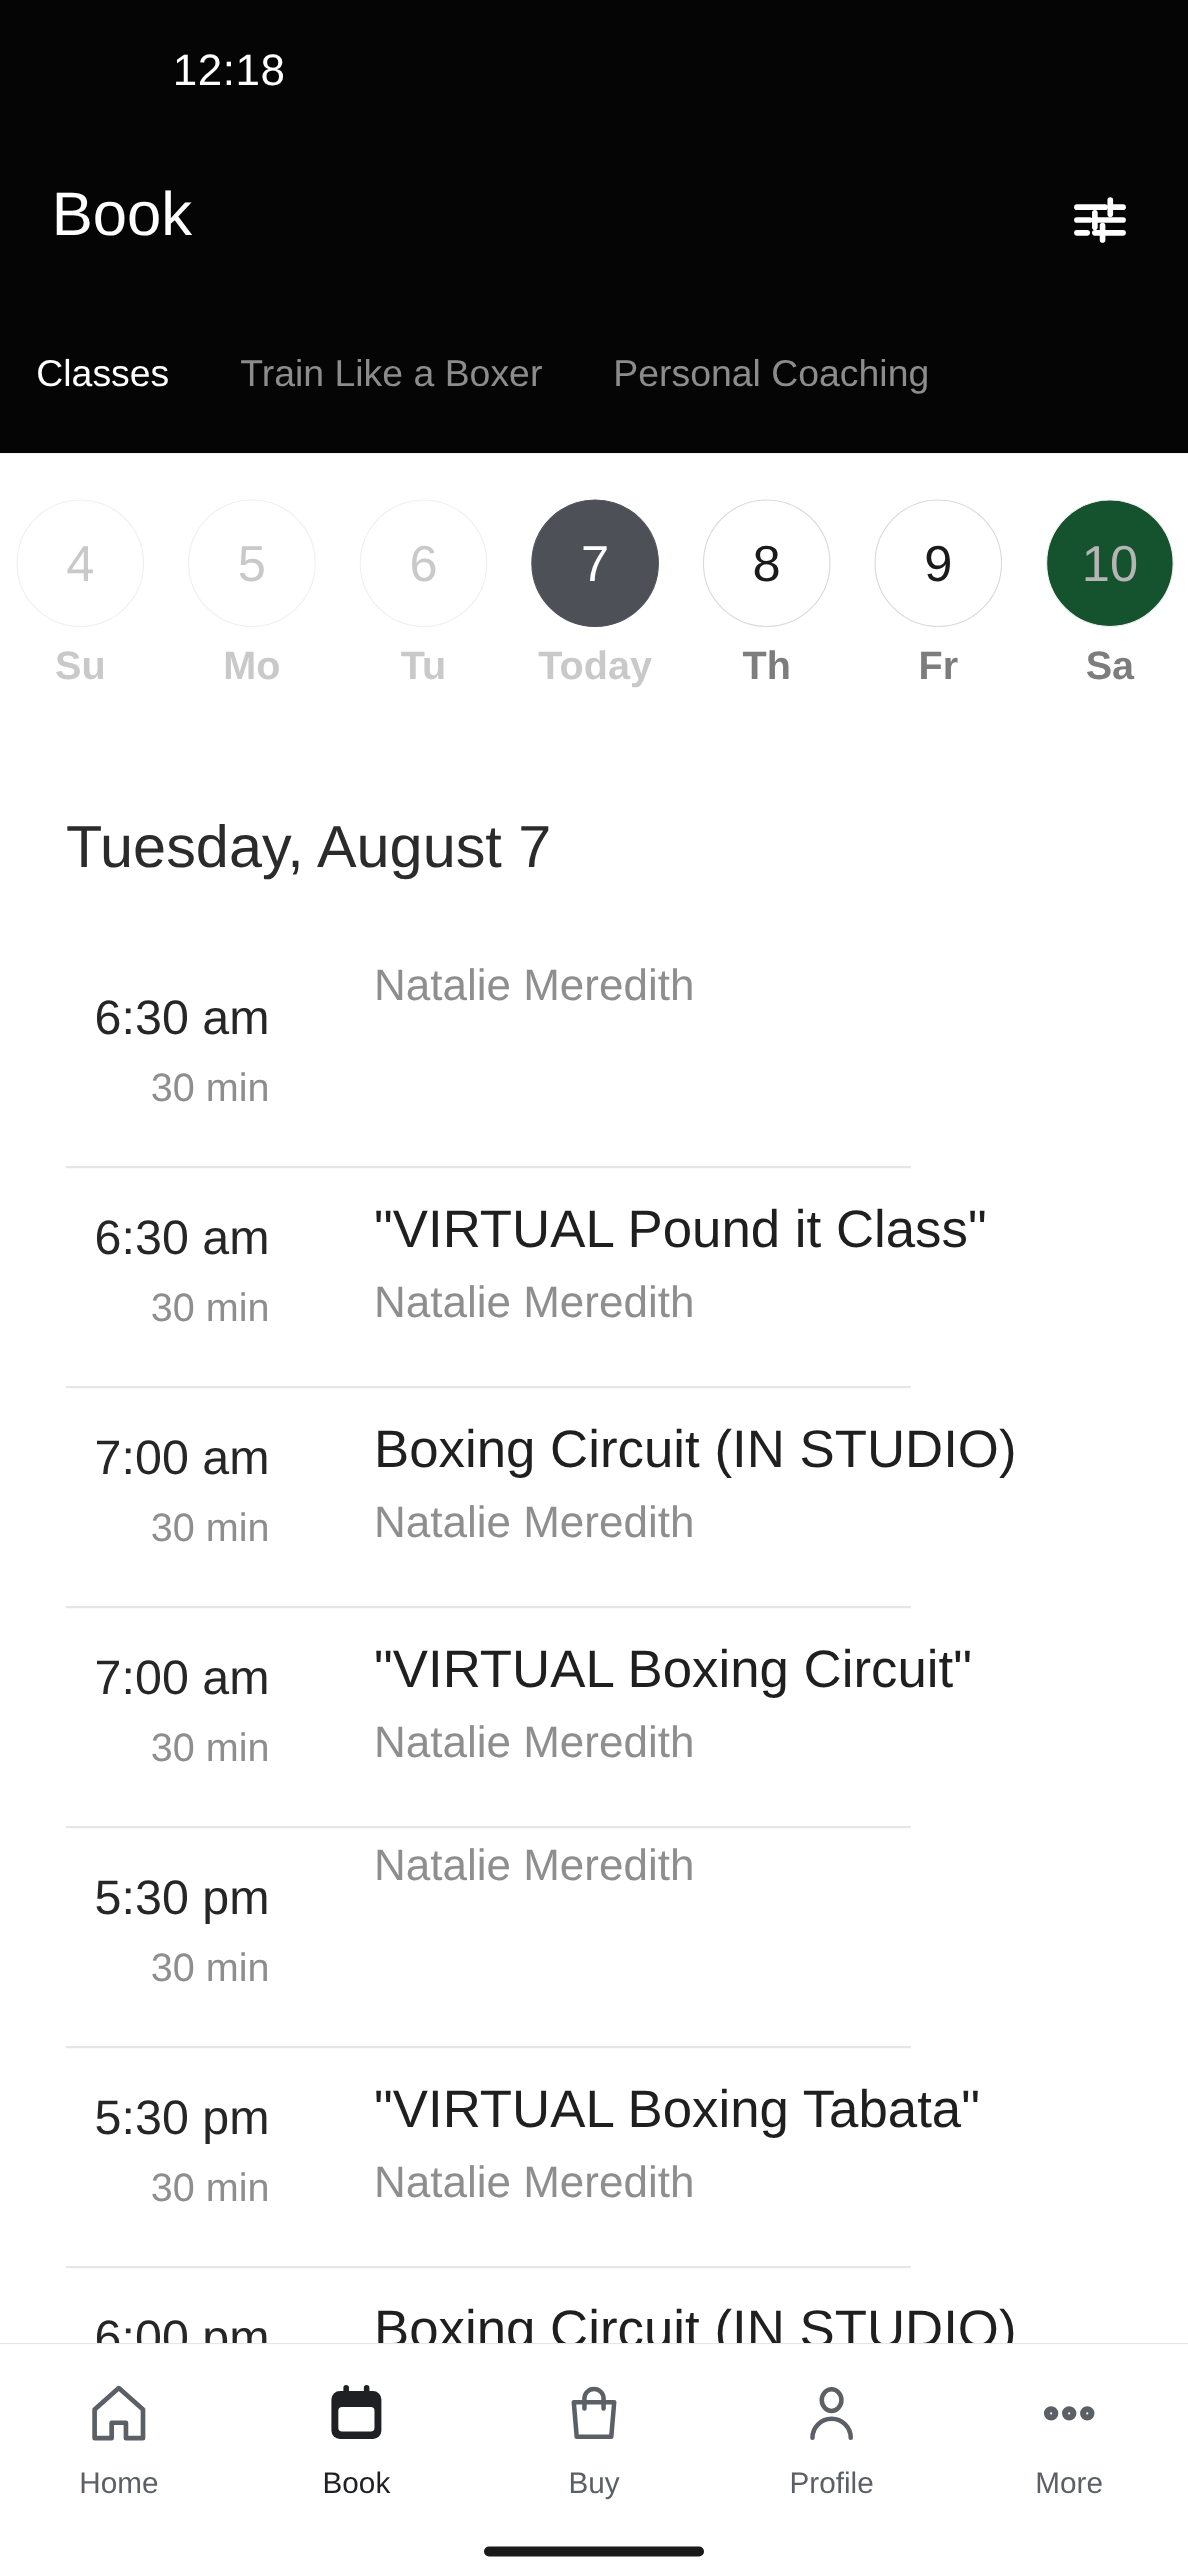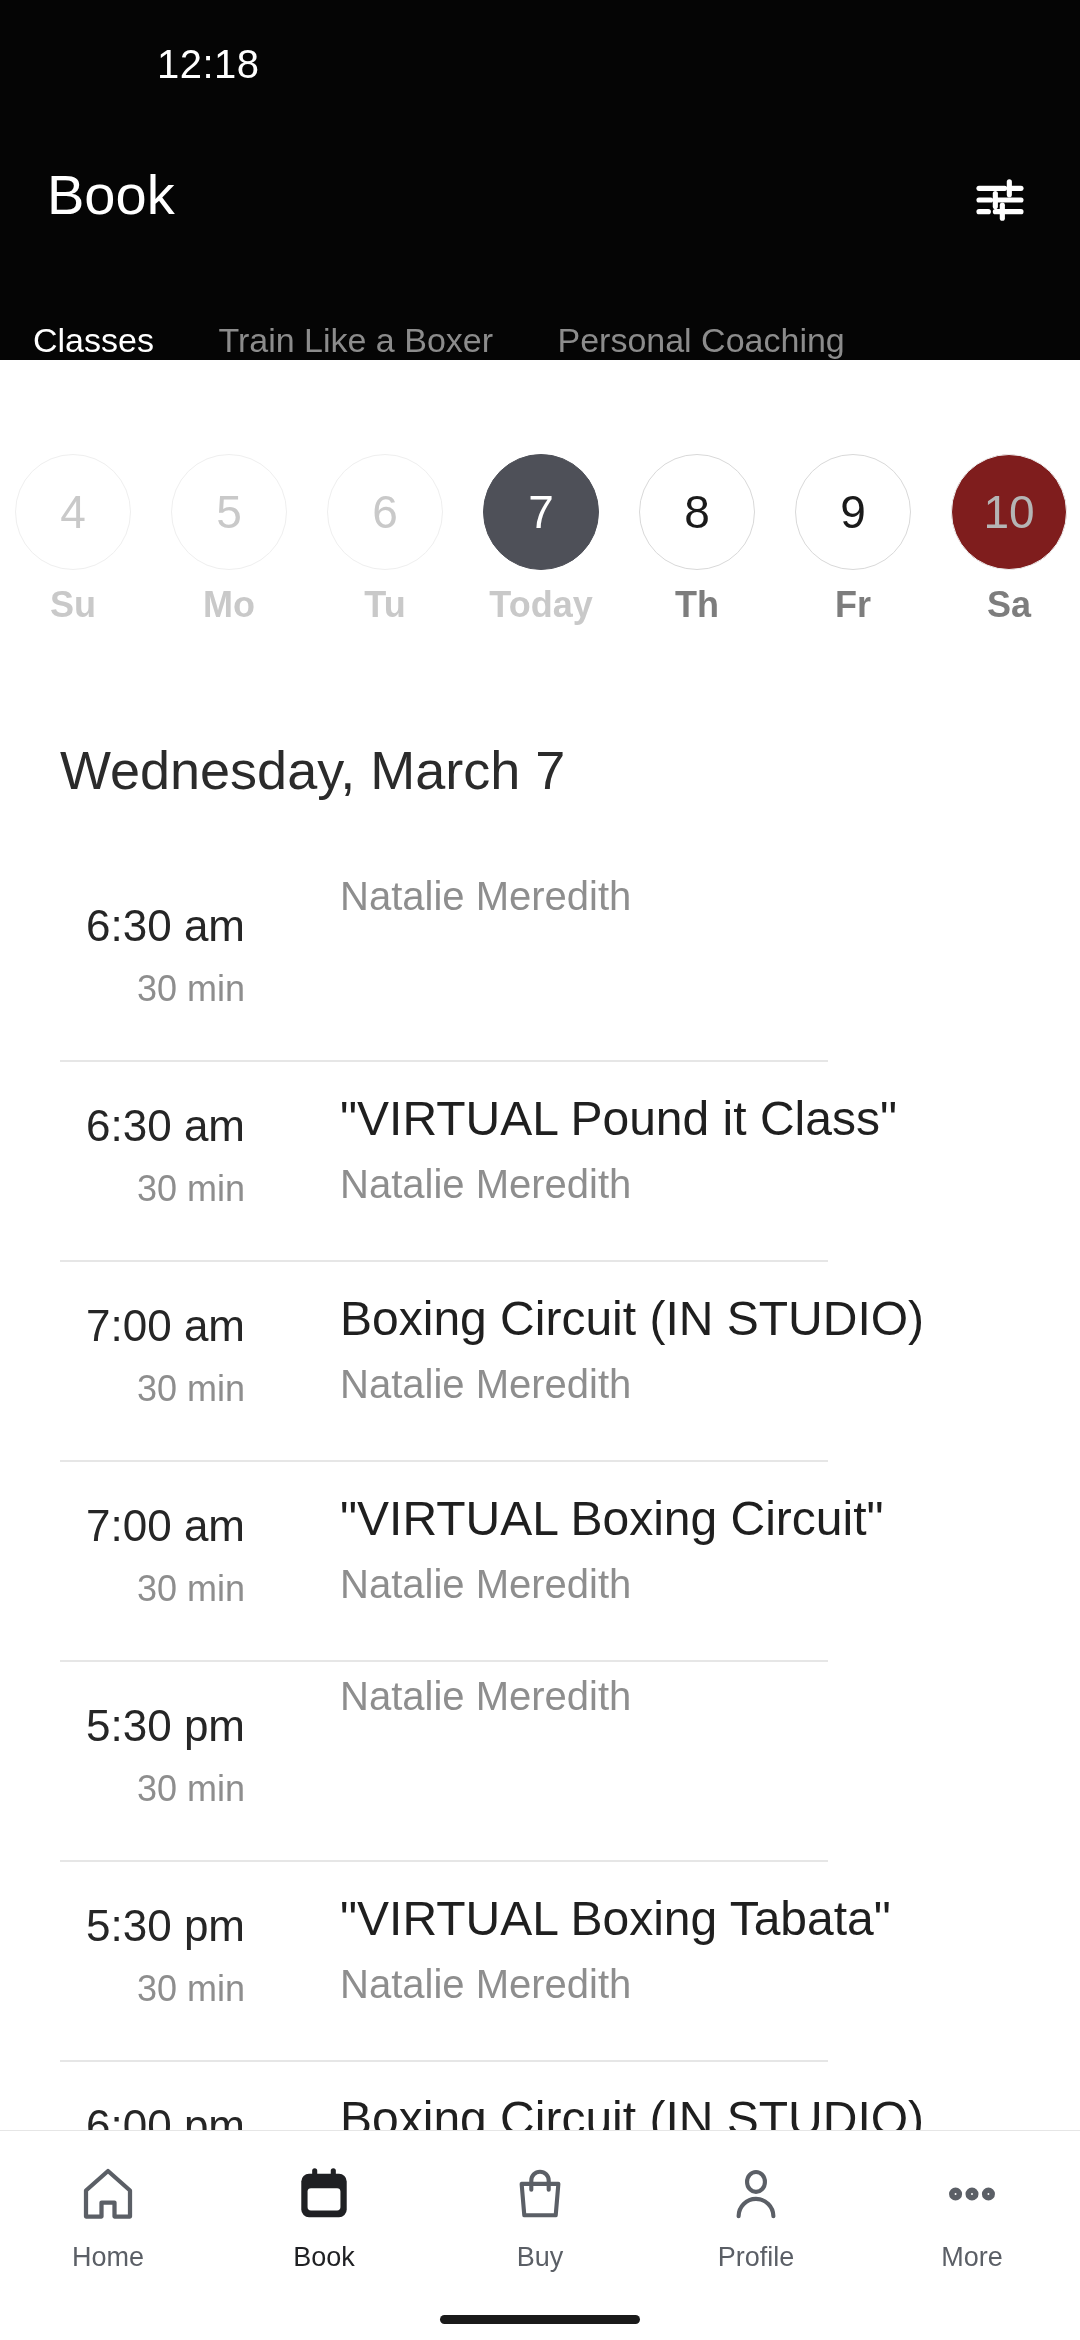--- a/index.html
+++ b/index.html
@@ -16,21 +16,21 @@
     height: 2340px;
     background: #ffffff;
     overflow: hidden;
   }
 
   
   .header {
     position: absolute;
     top: 0; left: 0;
     width: 1080px;
-    height: 360px;
+    height: 412px;
     background: #050505;
   }
   .statusbar {
     position: absolute;
     top: 0; left: 0;
     width: 1080px;
     height: 118px;
   }
   .status-time {
     position: absolute;
@@ -126,21 +126,21 @@
   .dateitem.enabled .datecircle {
     border: 1.5px solid #d9d9d9;
     color: #1a1a1a;
   }
   .dateitem.selected .datecircle {
     background: #4e5058;
     border: 1.5px solid #4e5058;
     color: #ffffff;
   }
   .dateitem.greyfill .datecircle {
-    background: #7f1d1d;
+    background: #14532d;
     border: 1.5px solid #efefef;
     color: #b5b5b5;
   }
   .datelabel {
     margin-top: 14px;
     font-size: 36px;
     line-height: 42px;
     color: #c9c9c9;
     font-weight: bold;
   }
@@ -322,21 +322,21 @@
     <div class="dateitem enabled" style="left:793px">
       <div class="datecircle">9</div>
       <div class="datelabel">Fr</div>
     </div>
     <div class="dateitem greyfill" style="left:949px">
       <div class="datecircle">10</div>
       <div class="datelabel">Sa</div>
     </div>
   </div>
 
-  <div class="dayheading">Wednesday, March 7</div>
+  <div class="dayheading">Tuesday, August 7</div>
 
   <div class="classlist">
 
     <div class="classrow">
 
       <div class="timecol">
         <div class="time">6:30 am</div>
         <div class="dur">30 min</div>
       </div>
       <div class="infocol">

